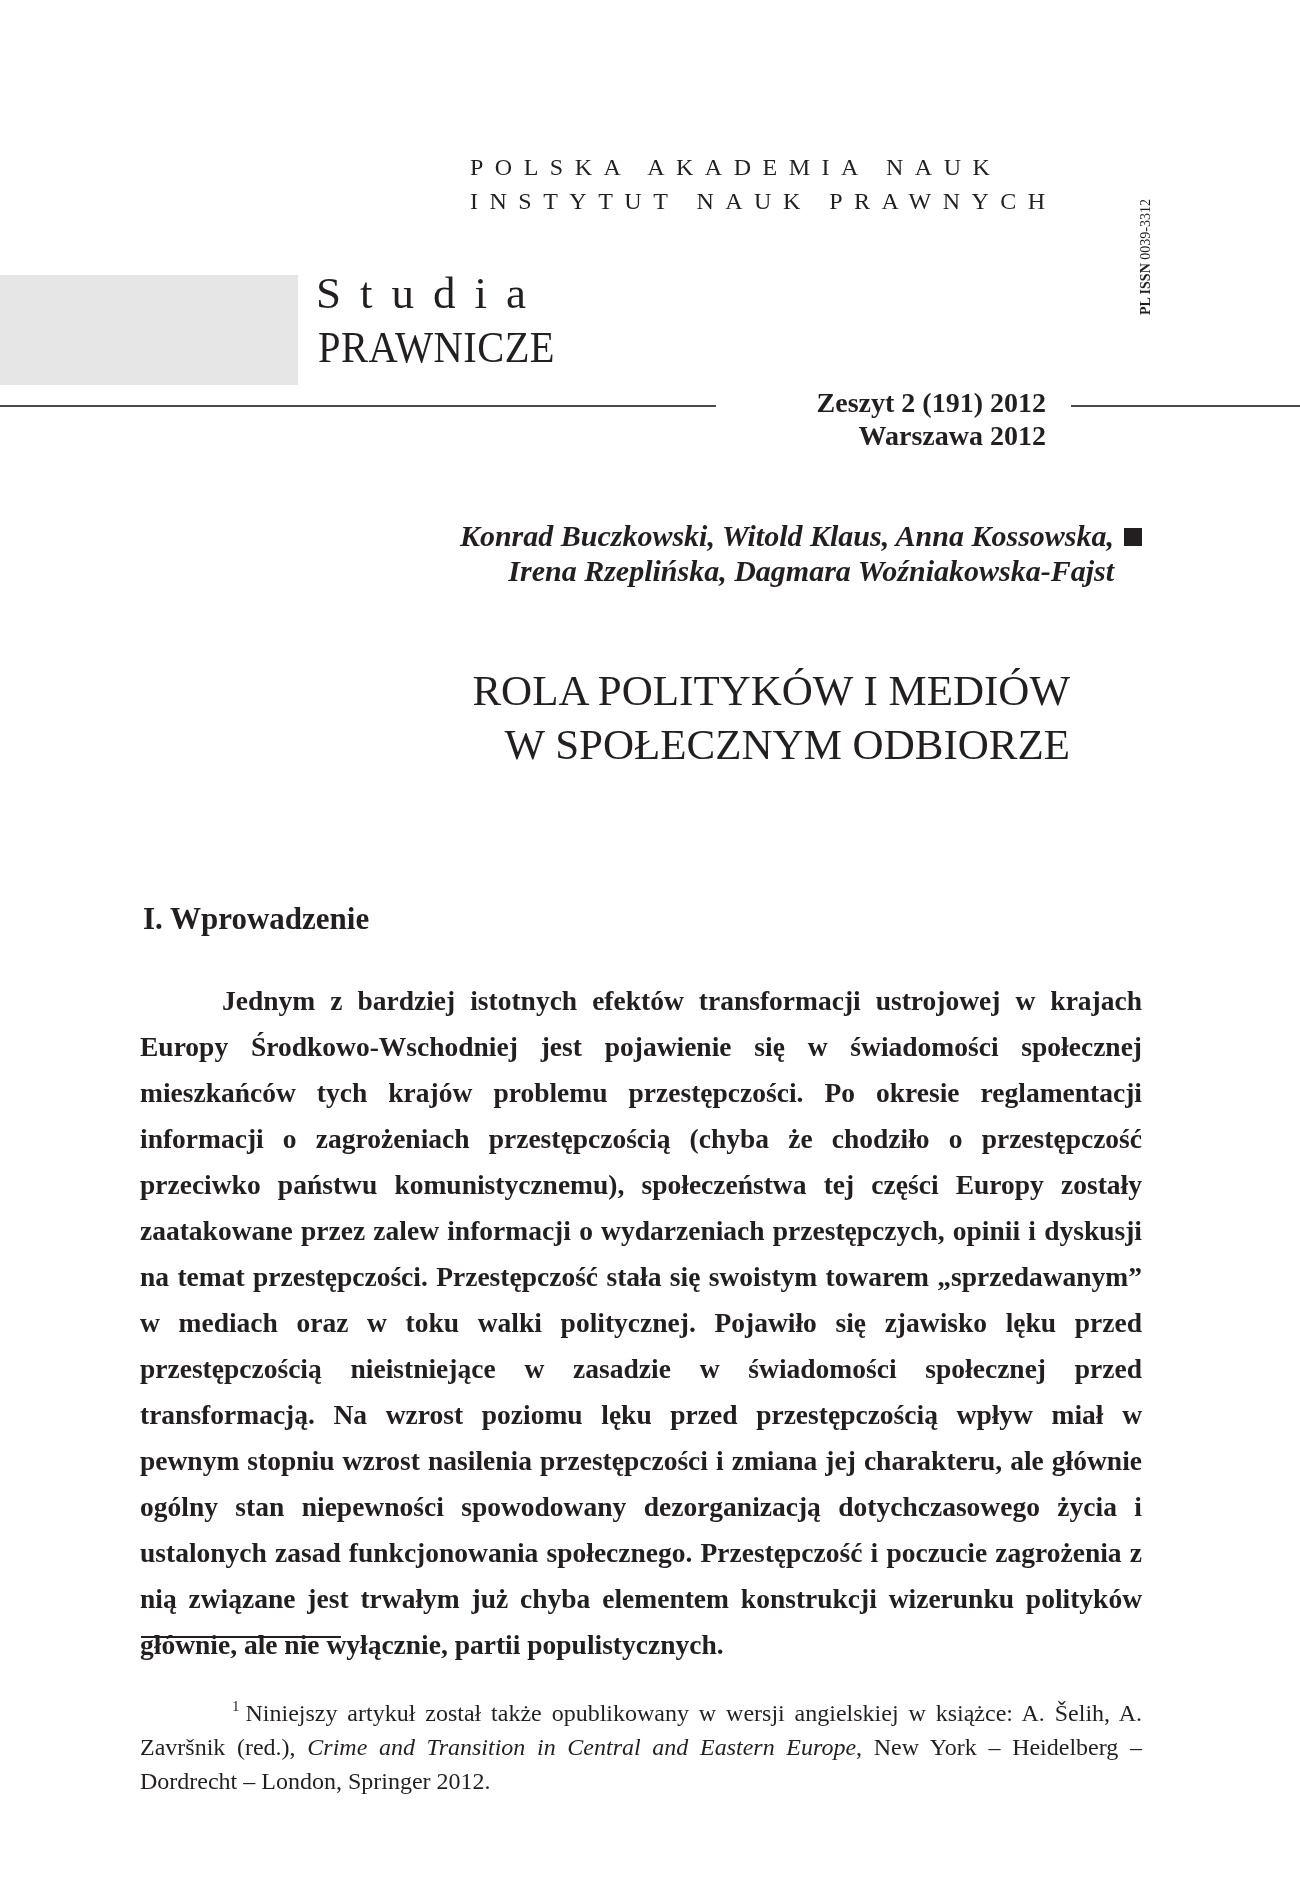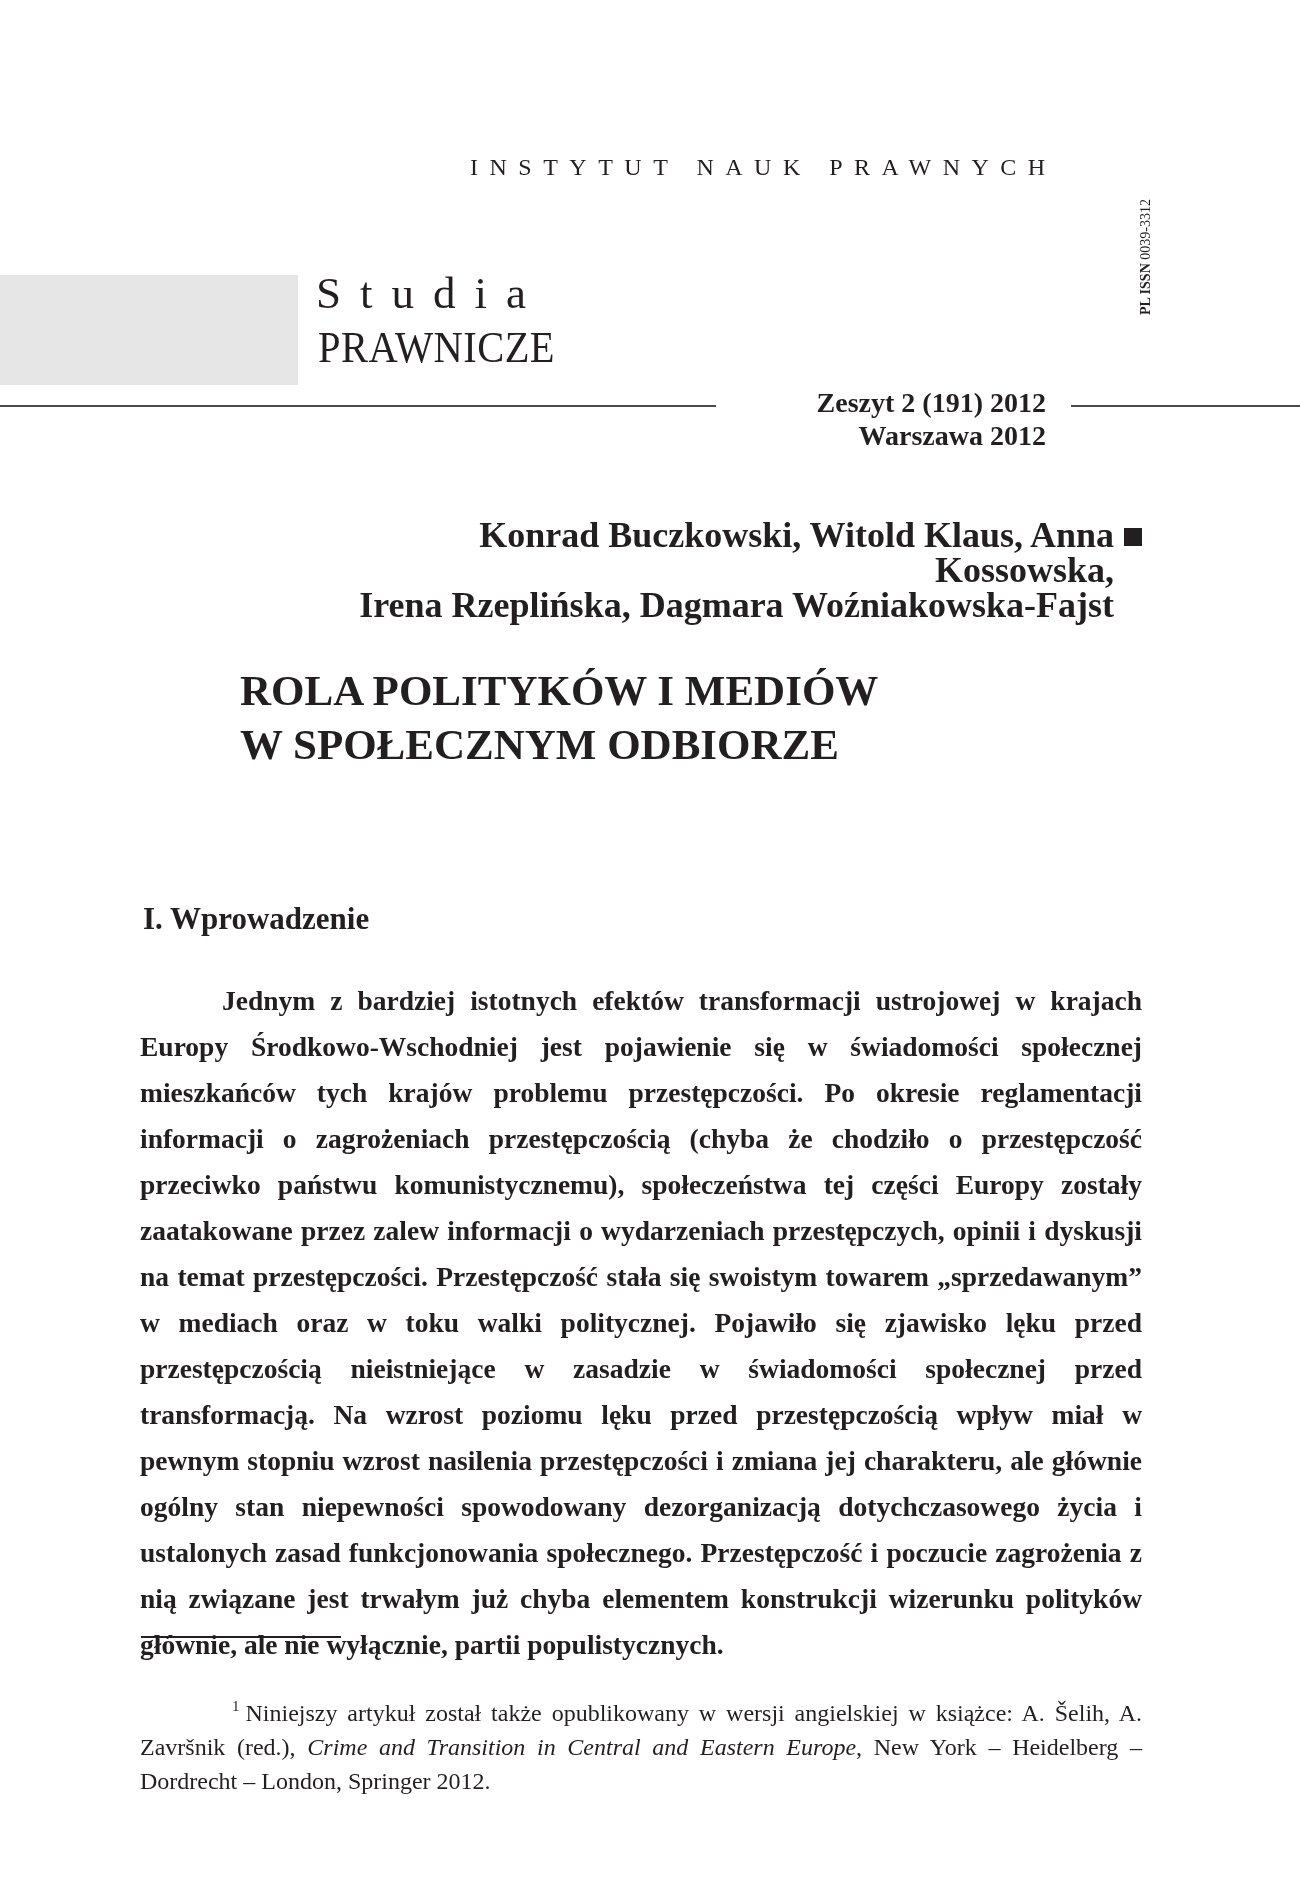--- a/index.html
+++ b/index.html
@@ -39,28 +39,28 @@
     .rule-right { left: 1071px; top: 405px; width: 229px; }
 
     .issue {
       left: 720px; top: 386px; width: 326px; text-align: right;
       font-size: 28px; font-weight: bold; line-height: 33px;
     }
 
     
     .authors {
       left: 300px; top: 518px; width: 814px; text-align: right;
-      font-size: 36px; font-weight: bold; line-height: 35px;
+      font-size: 30px; font-style: italic; font-weight: bold; line-height: 35px;
     }
     .author-marker { left: 1124px; top: 528px; width: 18px; height: 18px; background: #231f20; }
 
     
     .title {
-      left: 240px; top: 664px; width: 830px; text-align: left;
-      font-size: 43px; font-weight: bold; line-height: 54px; letter-spacing: 0px;
+      left: 240px; top: 664px; width: 830px; text-align: right;
+      font-size: 43px; font-weight: normal; line-height: 54px; letter-spacing: 0px;
     }
     .title sup { font-size: 22px; vertical-align: 18px; line-height: 0; }
 
     
     .section {
       left: 140px; top: 896px; font-size: 31px; font-weight: bold; line-height: 40px;
     }
 
     
     .body-text {
@@ -74,20 +74,21 @@
       left: 140px; top: 1696px; width: 1002px;
       font-size: 24px; line-height: 34px; text-align: justify; text-indent: 92px;
     }
     .footnote sup { font-size: 15px; vertical-align: 10px; line-height: 0; margin-right: 6px; }
     .footnote i { font-style: italic; }
   </style>
 </head>
 <body>
 
 <div class="abs inst">
+  <div>POLSKA AKADEMIA NAUK</div>
   <div>INSTYTUT NAUK PRAWNYCH</div>
 </div>
 
 <div class="abs issn">
   <span><b>PL ISSN</b> <span style="position:static;transform:none;font-size:14px">0039-3312</span></span>
 </div>
 
 <div class="abs grey-block"></div>
 <div class="abs studia">Studia</div>
 <div class="abs prawnicze">PRAWNICZE</div>

